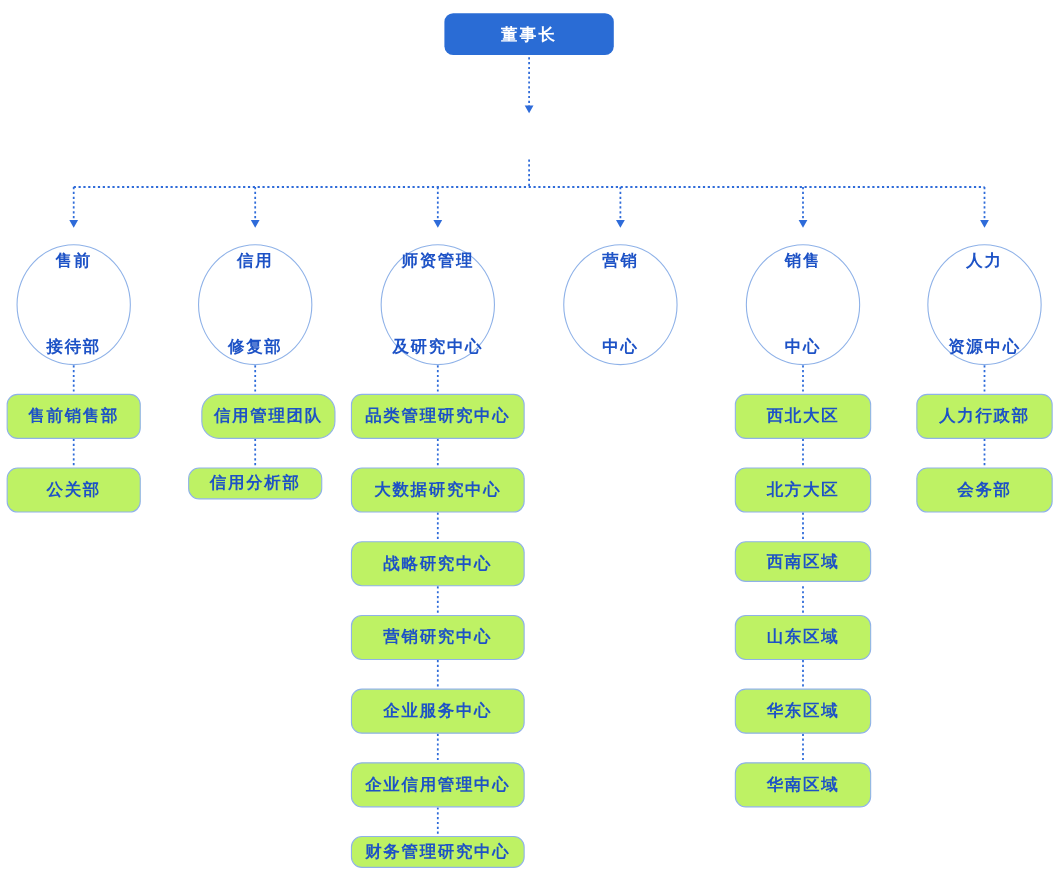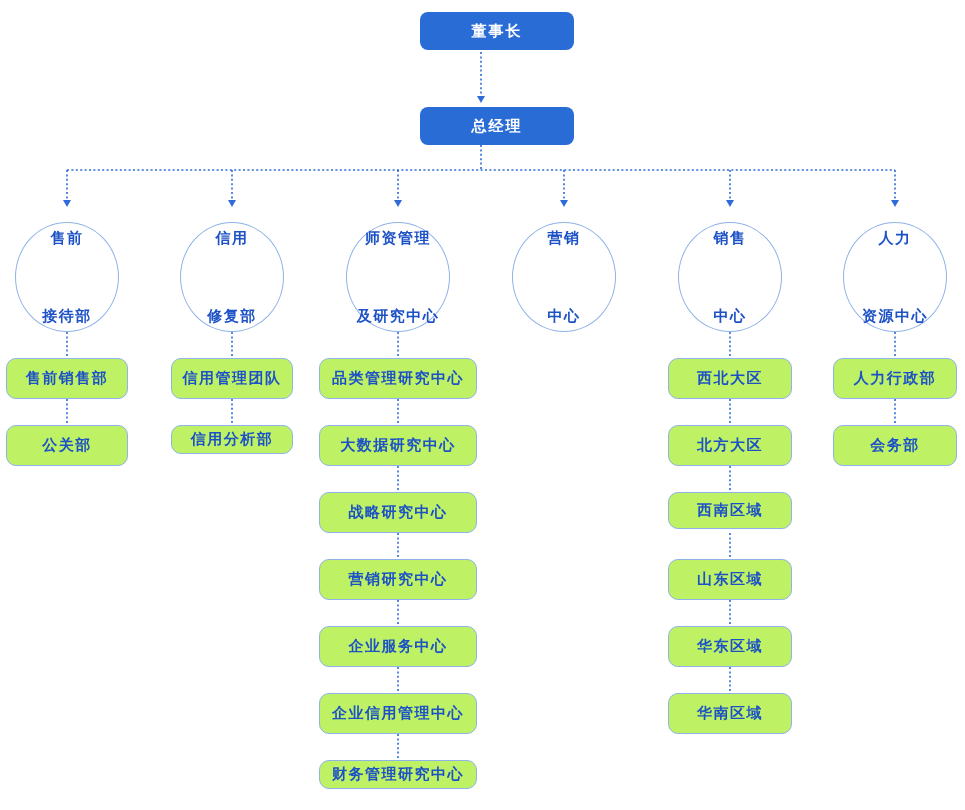--- a/index.html
+++ b/index.html
@@ -21,21 +21,20 @@
     background: var(--solid-fill);
     color: var(--solid-text);
     border-radius: 8px;
     display: flex;
     align-items: center;
     justify-content: center;
     font-size: 15px;
     font-weight: bold;
     letter-spacing: 2px;
     box-sizing: border-box;
-    margin-left: 16px;
   }
   .dept-circle {
     position: absolute;
     border: 1.5px solid var(--node-border);
     border-radius: 50%;
     background: #ffffff;
     display: flex;
     flex-direction: column;
     align-items: center;
     justify-content: center;
@@ -101,34 +100,33 @@
       <line x1="730" y1="466" x2="730" y2="492" stroke="#2e6bd9" stroke-width="1.6" stroke-dasharray="2 2.4" fill="none"></line>
       <line x1="730" y1="533" x2="730" y2="559" stroke="#2e6bd9" stroke-width="1.6" stroke-dasharray="2 2.4" fill="none"></line>
       <line x1="730" y1="600" x2="730" y2="626" stroke="#2e6bd9" stroke-width="1.6" stroke-dasharray="2 2.4" fill="none"></line>
       <line x1="730" y1="667" x2="730" y2="693" stroke="#2e6bd9" stroke-width="1.6" stroke-dasharray="2 2.4" fill="none"></line>
       <line x1="895" y1="332" x2="895" y2="358" stroke="#2e6bd9" stroke-width="1.6" stroke-dasharray="2 2.4" fill="none"></line>
       <line x1="895" y1="399" x2="895" y2="425" stroke="#2e6bd9" stroke-width="1.6" stroke-dasharray="2 2.4" fill="none"></line>
     </svg>
 
   <div class="solid-node" id="chairman-node" style="left:404px; top:12px; width:154px; height:38px;">董事长</div>
 
-  <div class="solid-node" id="general-manager-node" style="left:404px; top:107px; width:154px; height:38px;">总经理</div>
 
   <div id="nodes-layer">
       <div class="dept-circle" style="left: 15px; top: 222px; width: 104px; height: 110px;">
         <span>售前</span>
         <span>接待部</span>
       </div>
       <div class="child-box" style="left: 6px; top: 358px; width: 122px; height: 41px;">售前销售部</div>
       <div class="child-box" style="left: 6px; top: 425px; width: 122px; height: 41px;">公关部</div>
       <div class="dept-circle" style="left: 180px; top: 222px; width: 104px; height: 110px;">
         <span>信用</span>
         <span>修复部</span>
       </div>
-      <div class="child-box" style="left: 171px; top: 358px; width: 122px; height: 41px;">信用管理团队</div>
+      <div class="child-box" style="left: 183px; top: 358px; width: 122px; height: 41px; border-radius: 16px;">信用管理团队</div>
       <div class="child-box" style="left: 171px; top: 425px; width: 122px; height: 29px;">信用分析部</div>
       <div class="dept-circle" style="left: 346px; top: 222px; width: 104px; height: 110px;">
         <span>师资管理</span>
         <span>及研究中心</span>
       </div>
       <div class="child-box" style="left: 319px; top: 358px; width: 158px; height: 41px;">品类管理研究中心</div>
       <div class="child-box" style="left: 319px; top: 425px; width: 158px; height: 41px;">大数据研究中心</div>
       <div class="child-box" style="left: 319px; top: 492px; width: 158px; height: 41px;">战略研究中心</div>
       <div class="child-box" style="left: 319px; top: 559px; width: 158px; height: 41px;">营销研究中心</div>
       <div class="child-box" style="left: 319px; top: 626px; width: 158px; height: 41px;">企业服务中心</div>

